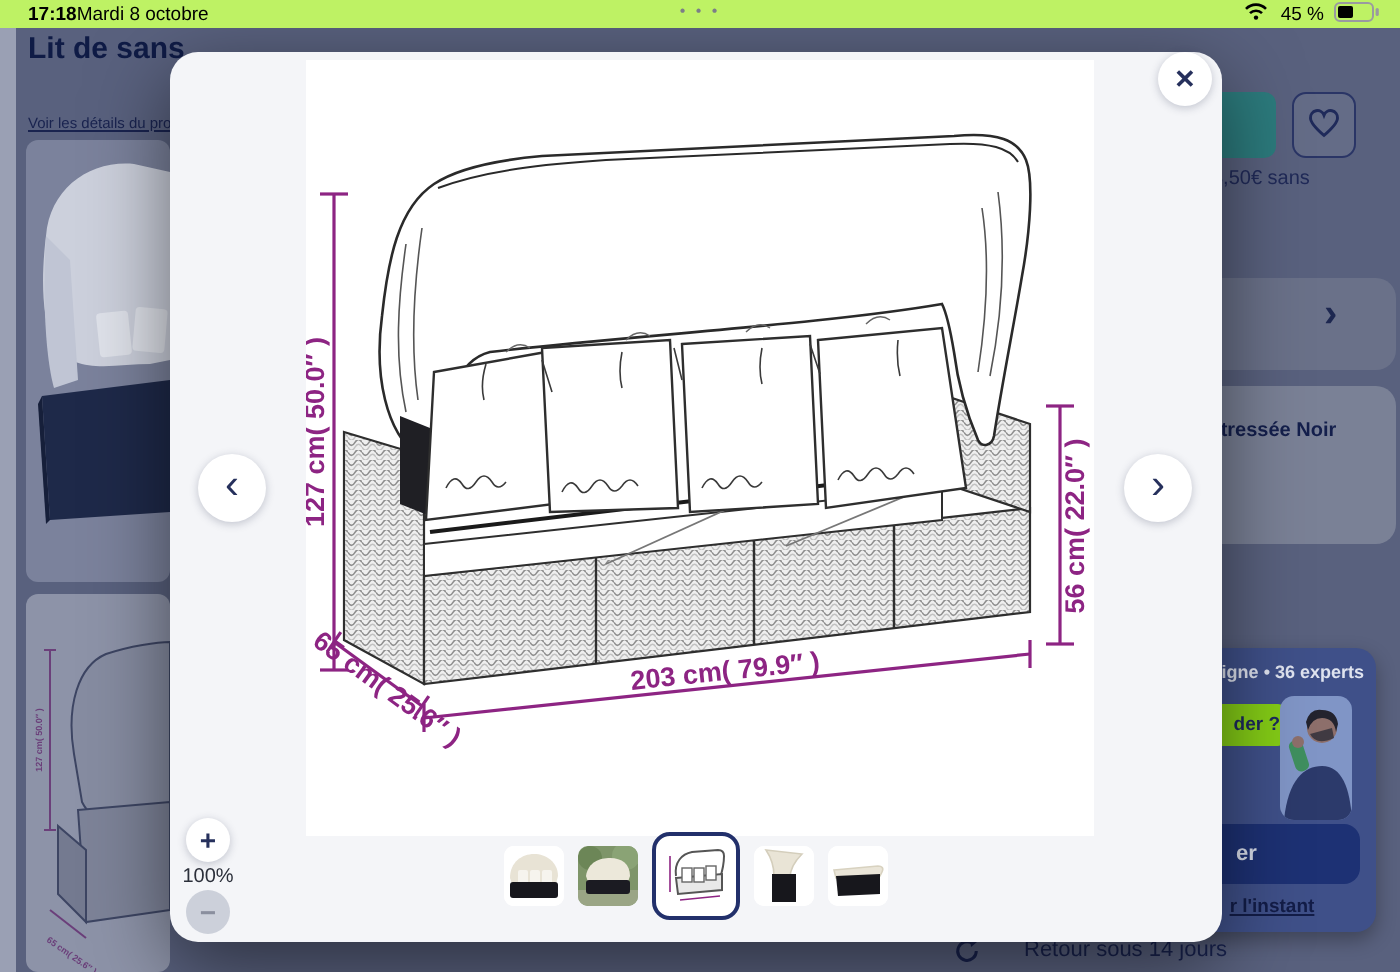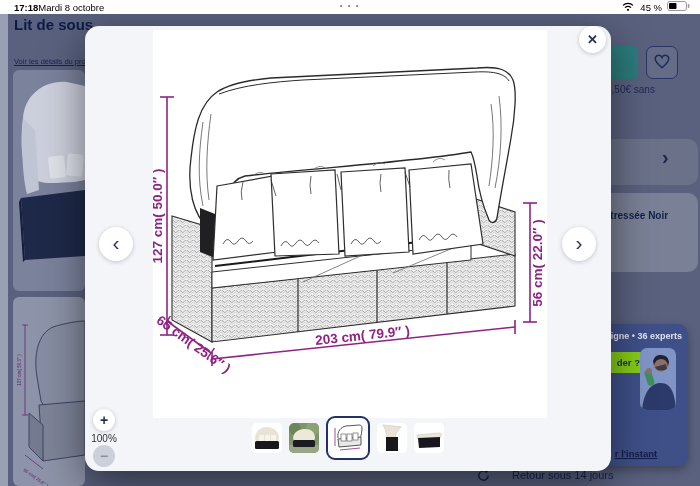--- a/index.html
+++ b/index.html
@@ -2,21 +2,21 @@
 <html><head>
 <meta charset="utf-8">
 <style>
   * { margin:0; padding:0; box-sizing:border-box; }
   html,body { width:700px; height:486px; }
   body { font-family:"Liberation Sans", sans-serif; background:#59617e; overflow:hidden; }
   .abs { position:absolute; }
   .screen { position:relative; width:700px; height:486px; background:#59617e; overflow:hidden; }
 
   
-  .status-bar { left:0; top:0; width:700px; height:14px; background:#ffffff; display:flex; align-items:center; font-size:9.5px; color:#000; z-index:200; }
+  .status-bar { left:0; top:0; width:700px; height:14px; background:#bef264; display:flex; align-items:center; font-size:9.5px; color:#000; z-index:200; }
   .sb-time { margin-left:14px; font-weight:bold; }
   .sb-date { margin-left:0; }
   .sb-spacer { flex:1; }
   .sb-handle { color:#7c7f87; font-size:8px; letter-spacing:1.5px; position:absolute; left:50%; transform:translateX(-50%); top:1px; }
   .sb-batt-pct { margin:0 5px 0 6px; }
   .sb-right-pad { width:10px; }
 
   
   .left-strip { left:0; top:14px; width:8px; height:472px; background:#9aa0b4; }
   .page-title { left:14px; top:16px; font-size:15px; font-weight:bold; color:#0f1b46; white-space:nowrap; }
@@ -84,21 +84,21 @@
       <svg width="23" height="10" viewBox="0 0 23 10">
           <rect x="0.5" y="0.5" width="19" height="9" rx="2.5" fill="none" stroke="#9a9aa0"></rect>
           <rect x="2" y="2" width="7.5" height="6" rx="1" fill="#000"></rect>
           <rect x="20.8" y="3" width="1.6" height="4" rx="0.8" fill="#9a9aa0"></rect>
         </svg>
     </span>
     <span class="sb-right-pad"></span>
   </div>
 
   <div class="abs left-strip"></div>
-  <div class="abs page-title">Lit de sous</div>
+  <div class="abs page-title">Lit de sans</div>
   <div class="abs details-link">Voir les détails du pro</div>
 
   <div class="abs thumb-card card1">
     <svg width="72" height="221" viewBox="0 0 72 221">
       <path d="M10 48 C12 24 32 10 54 12 L72 16 L72 110 L62 112 C44 112 24 118 14 102 C7 88 8 64 10 48 Z" fill="#ccd0dc"></path>
       <path d="M10 48 C8 80 10 110 14 124 L26 120 L22 60 Z" fill="#c0c5d4"></path>
       <rect x="36" y="86" width="16" height="22" rx="2" fill="#dfe2ea" transform="rotate(-6 44 97)"></rect>
       <rect x="54" y="84" width="16" height="22" rx="2" fill="#dfe2ea" transform="rotate(5 62 95)"></rect>
       <polygon points="8,128 72,120 72,186 12,190" fill="#1e2949"></polygon>
       <polygon points="8,128 12,190 10,192 6,132" fill="#161f3a"></polygon>
@@ -142,20 +142,21 @@
       <svg width="36" height="62" viewBox="0 0 36 62">
         <rect width="36" height="62" fill="#8095c6"></rect>
         <rect x="6" y="22" width="7" height="16" rx="3" fill="#3f8f5f" transform="rotate(-18 9 30)"></rect>
         <circle cx="9" cy="23" r="3" fill="#8d6f6b"></circle>
         <circle cx="21" cy="16" r="7.5" fill="#8d6f6b"></circle>
         <path d="M13 13 Q15 6 21 7 Q28 7 29 14 L28 18 Q27 11 21 11 Q16 11 14 17 Z" fill="#23232e"></path>
         <path d="M15 19 Q18 25 27 21 L26 16 Z" fill="#2d2d38" opacity="0.8"></path>
         <path d="M2 62 C4 42 12 35 21 35 C31 35 35 46 36 62 Z" fill="#2c3a6b"></path>
       </svg>
     </div>
+    <button class="cta-btn">er</button>
     <span class="dismiss">r l'instant</span>
   </div>
 
   <div class="abs returns-row">
     <span>
       <svg width="13" height="13" viewBox="0 0 14 14">
           <path d="M12 7 a5 5 0 1 1 -2.2 -4.1" fill="none" stroke="#18224e" stroke-width="1.6"></path>
           <polygon points="8.6,0.4 12.4,2.2 9.2,4.8" fill="#18224e"></polygon>
         </svg>
     </span>

